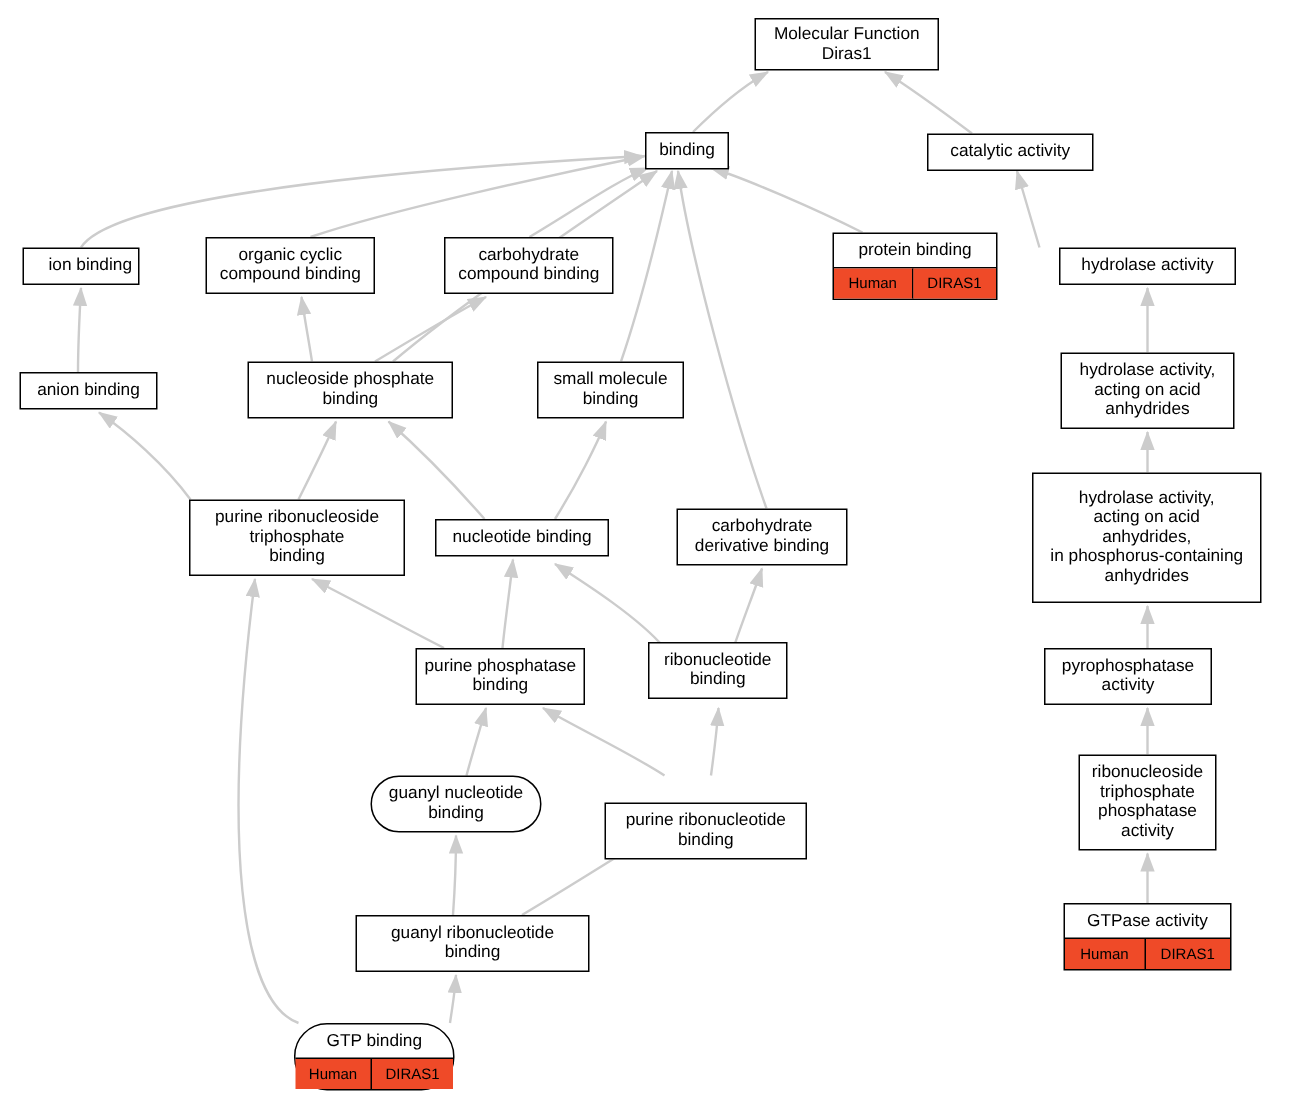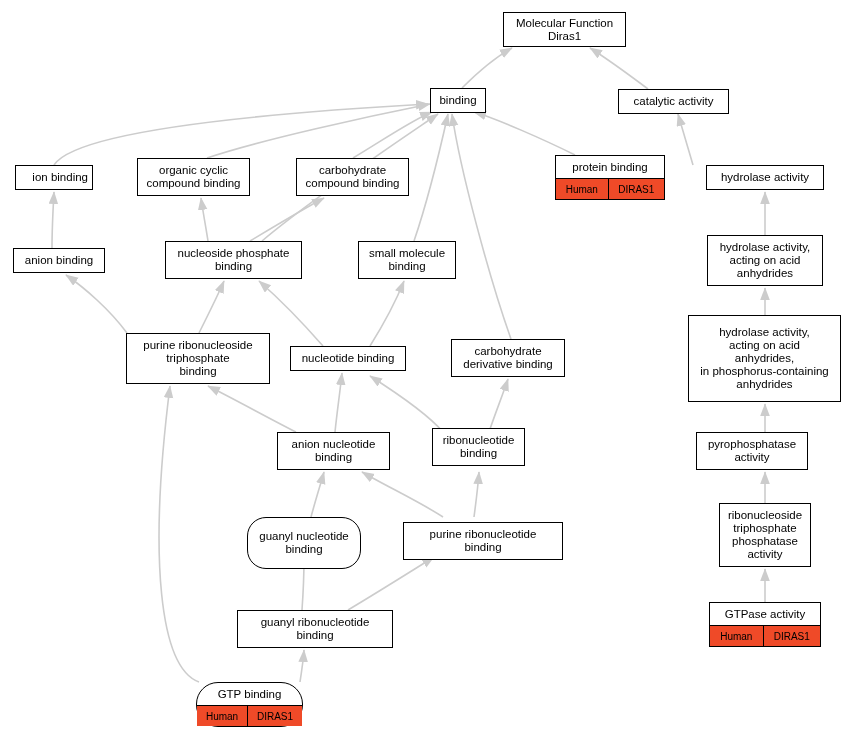--- a/index.html
+++ b/index.html
@@ -180,36 +180,36 @@
 derivative binding</div>
       </div>
       <div class="node" style="left: 688px; top: 315px; width: 153px; height: 87px;">
         <div class="label">hydrolase activity,
 acting on acid
 anhydrides,
 in phosphorus-containing
 anhydrides</div>
       </div>
       <div class="node" style="left: 277px; top: 432px; width: 113px; height: 38px;">
-        <div class="label">anion nucleotide
+        <div class="label">purine phosphatase
 binding</div>
       </div>
       <div class="node" style="left: 432px; top: 428px; width: 93px; height: 38px;">
         <div class="label">ribonucleotide
 binding</div>
       </div>
       <div class="node" style="left: 696px; top: 432px; width: 112px; height: 38px;">
         <div class="label">pyrophosphatase
 activity</div>
       </div>
-      <div class="node" style="left: 247px; top: 517px; width: 114px; height: 52px; border-radius: 19px;">
+      <div class="node" style="left: 247px; top: 517px; width: 114px; height: 38px; border-radius: 19px;">
         <div class="label">guanyl nucleotide
 binding</div>
       </div>
-      <div class="node" style="left: 403px; top: 522px; width: 160px; height: 38px;">
+      <div class="node" style="left: 403px; top: 535px; width: 135px; height: 38px;">
         <div class="label">purine ribonucleotide
 binding</div>
       </div>
       <div class="node" style="left: 719px; top: 503px; width: 92px; height: 64px;">
         <div class="label">ribonucleoside
 triphosphate
 phosphatase
 activity</div>
       </div>
       <div class="node" style="left: 237px; top: 610px; width: 156px; height: 38px;">

